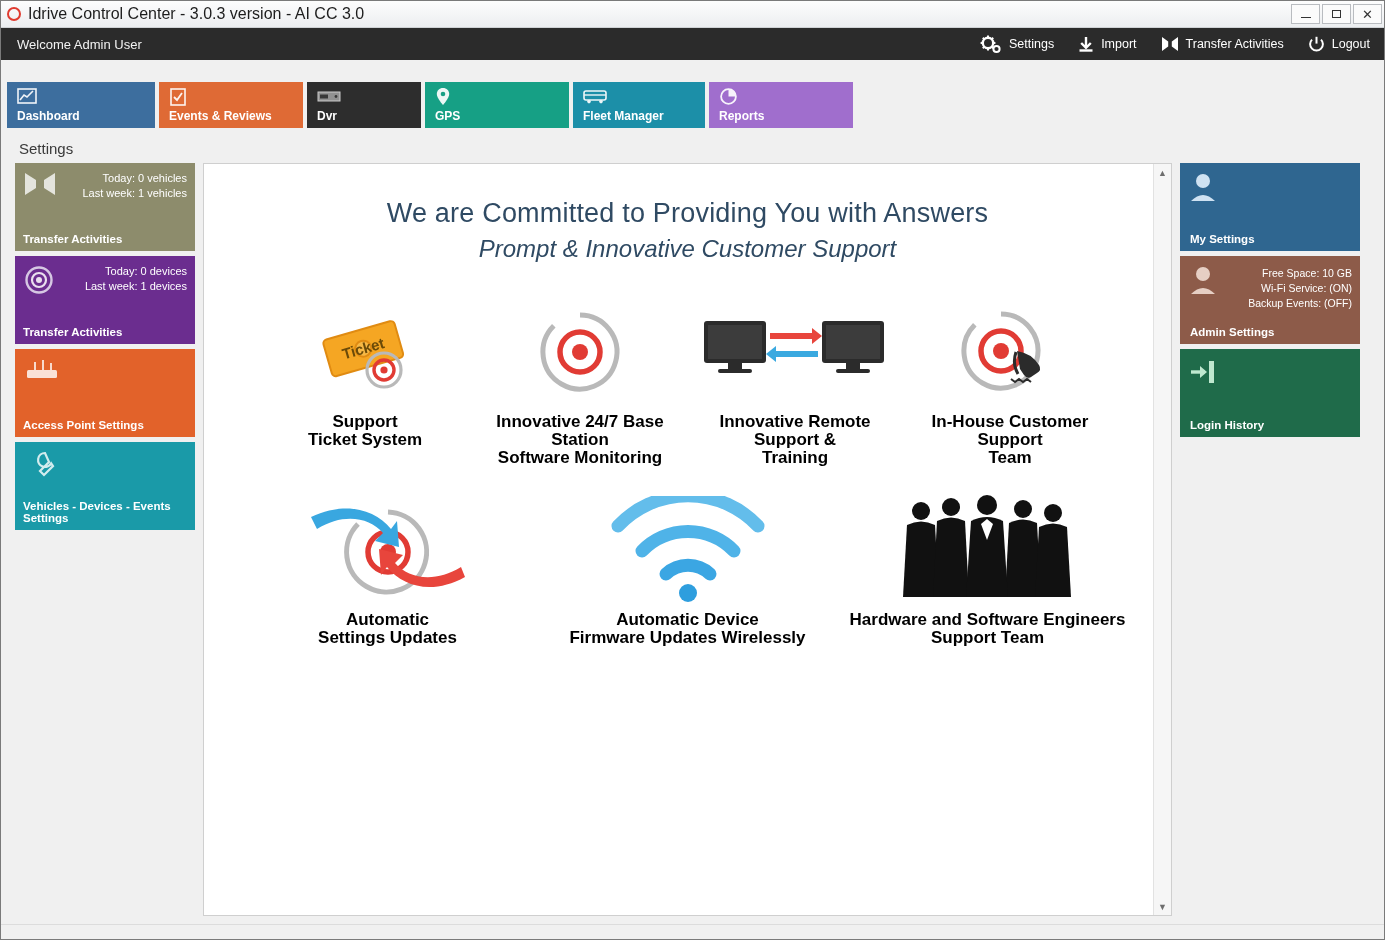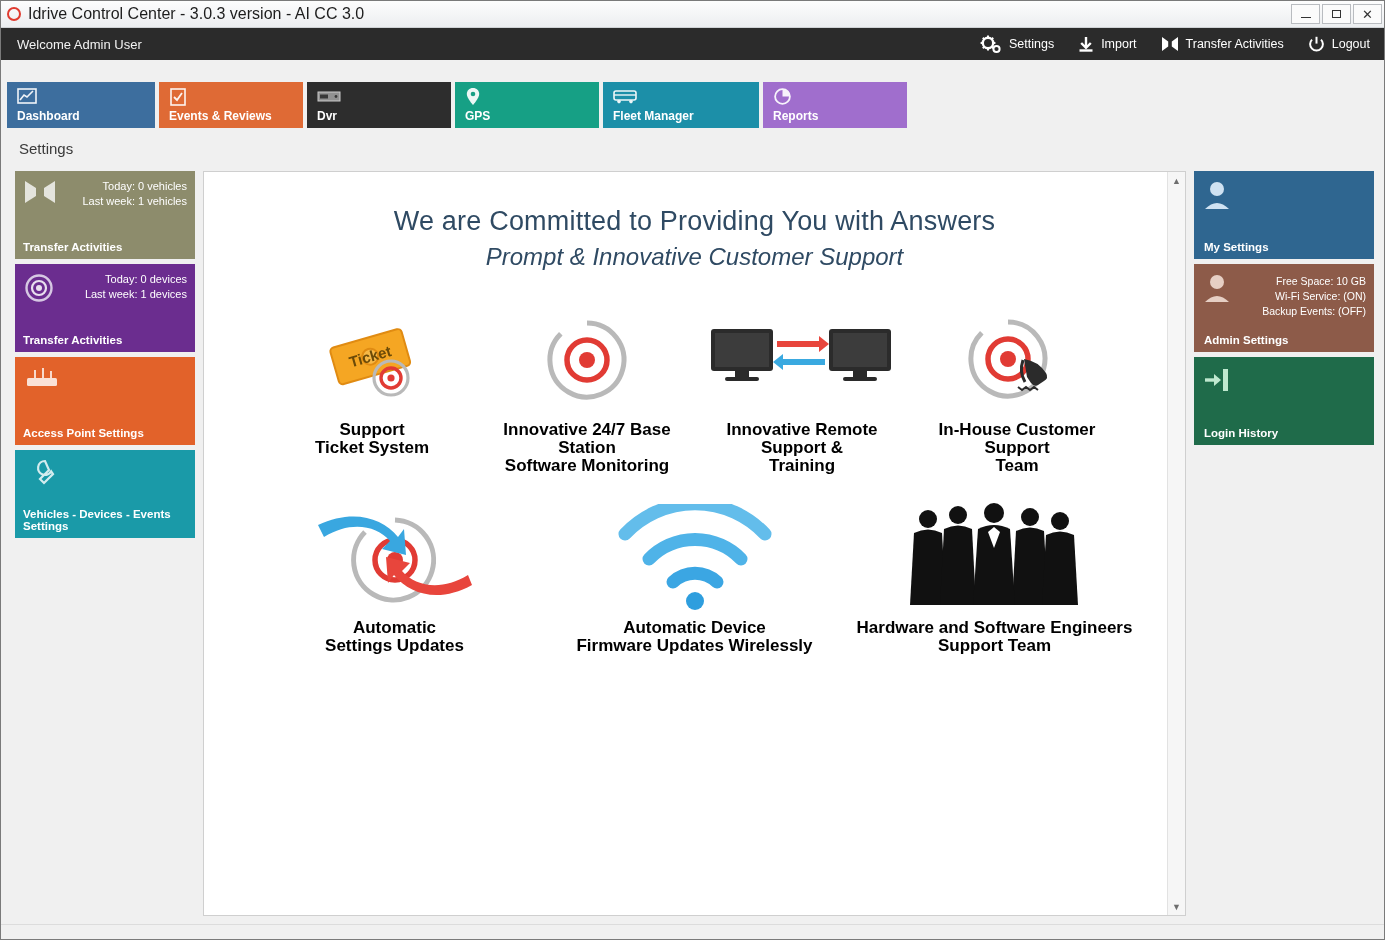--- a/index.html
+++ b/index.html
@@ -103,41 +103,40 @@
   }
   .tab .tab-ico { height: 20px; display: flex; align-items: center; opacity: .92; }
   .tab .tab-label {
     position: absolute;
     left: 10px; bottom: 5px;
     font-size: 12px;
     font-weight: bold;
   }
   .tab.w-dashboard { width: 148px; }
   .tab.w-events { width: 144px; }
-  .tab.w-dvr { width: 144px; }
+  .tab.w-dvr { width: 114px; }
   .tab.w-gps { width: 144px; }
-  .tab.w-fleet { width: 156px; text-align: right; }
+  .tab.w-fleet { width: 132px; text-align: right; }
   .tab.w-reports { width: 144px; }
 
   
   .page-caption {
     font-size: 15px;
     color: #3a3a3a;
     padding: 6px 0 6px 18px;
     flex: 0 0 auto;
   }
 
   
   .body {
     flex: 1 1 auto;
     display: flex;
-    padding: 0 10px 8px 14px;
+    padding: 0 24px 8px 14px;
     gap: 8px;
     min-height: 0;
-    margin-top: 8px;
   }
 
   
   .leftcol { width: 180px; flex: 0 0 180px; display: flex; flex-direction: column; gap: 5px; }
   .tile {
     position: relative;
     color: #fff;
     box-sizing: border-box;
     padding: 8px 8px 6px 8px;
   }

